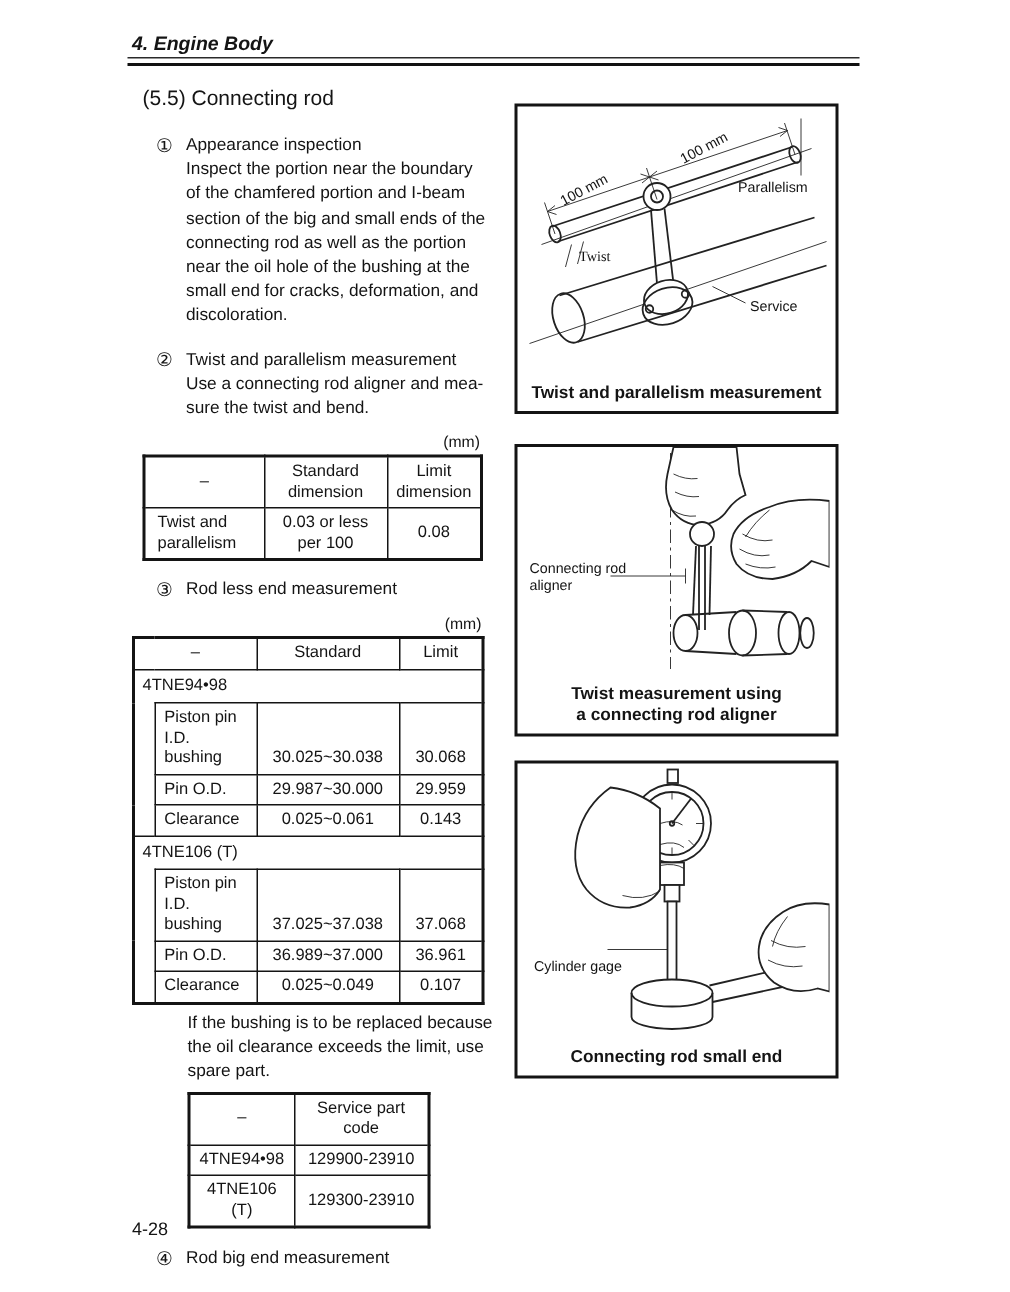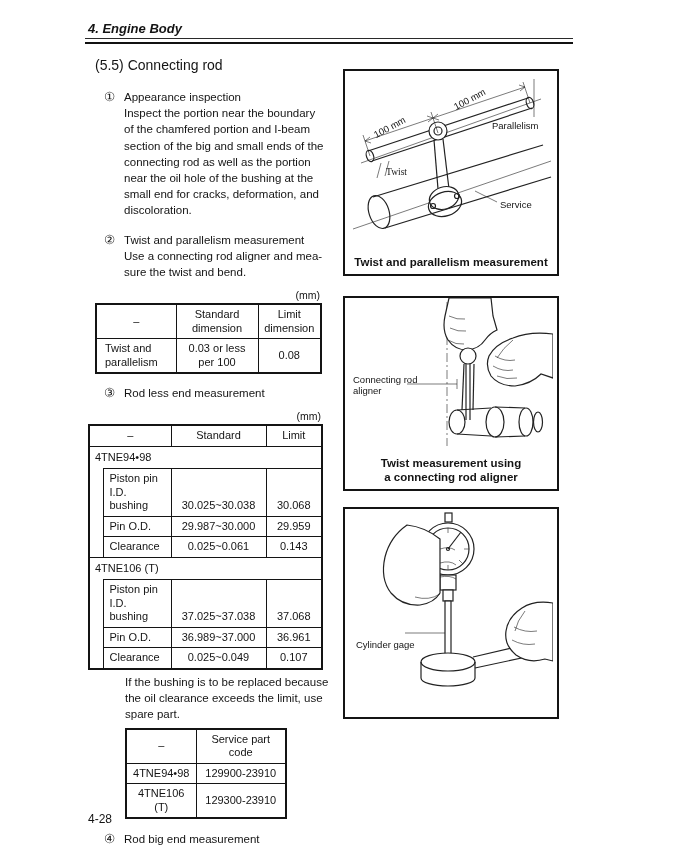--- a/index.html
+++ b/index.html
@@ -352,13 +352,14 @@
     <ellipse class="ln" cx="186" cy="141" rx="4" ry="3" transform="rotate(-12 186 141)"></ellipse>
 
     <path class="fillw" d="M208,94 Q189,91 177,99 Q163,108 161,122 Q159,136 171,146 Q184,155 200,150 L208,152 Z"></path>
     <path class="thin" d="M169,118 Q180,124 192,122"></path>
     <path class="thin" d="M167,131 Q178,137 190,135"></path>
     <path class="thin" d="M180,102 Q172,112 170,122"></path>
 
     <line class="thin" x1="60" y1="124" x2="100" y2="124"></line>
   </svg>
   <div class="figlabel" style="left:11px;top:130px;">Cylinder gage</div>
+  <div class="figcap">Connecting rod small end</div>
 </div>
 
 </body></html>

